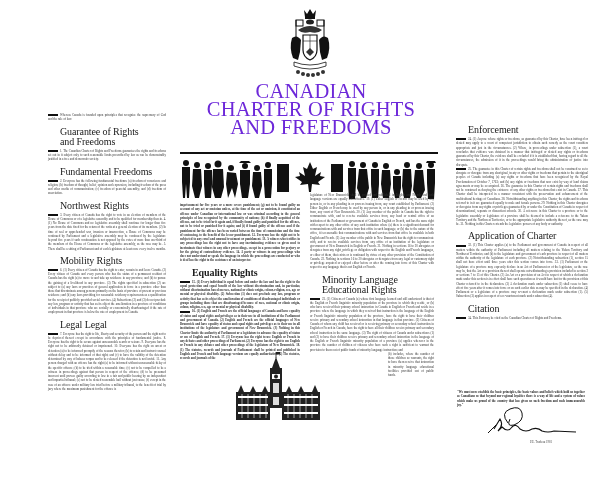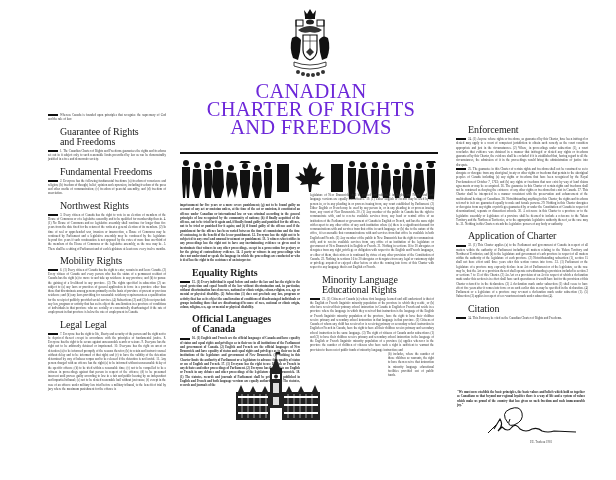--- a/index.html
+++ b/index.html
@@ -174,24 +174,20 @@
   <div class="h big">Legal Legal</div>
   <p class="p"><span class="bar"></span><span>7. Everyone has the right to life, liberty and security of the person and the right not to be deprived thereof except in accordance with the principles of fundamental justice. 8. Everyone has the right to be secure against unreasonable search or seizure. 9. Everyone has the right not to be arbitrarily detained or imprisoned. 10. Everyone has the right on arrest or detention (a) to be informed promptly of the reasons therefor; (b) to retain and instruct counsel without delay and to be informed of that right; and (c) to have the validity of the detention determined by way of habeas corpus and to be released if the detention is not lawful. 11. Any person charged with an offence has the right (a) to be informed without unreasonable delay of the specific offence; (b) to be tried within a reasonable time; (c) not to be compelled to be a witness in proceedings against that person in respect of the offence; (d) to be presumed innocent until proven guilty according to law in a fair and public hearing by an independent and impartial tribunal; (e) not to be denied reasonable bail without just cause; (f) except in the case of an offence under military law tried before a military tribunal, to the benefit of trial by jury where the maximum punishment for the offence is</span></p>
 </div>
 
 <div class="col col-mid1">
   <p class="p">imprisonment for five years or a more severe punishment; (g) not to be found guilty on account of any act or omission unless, at the time of the act or omission, it constituted an offence under Canadian or international law or was criminal according to the general principles of law recognized by the community of nations; (h) if finally acquitted of the offence, not to be tried for it again and, if finally found guilty and punished for the offence, not to be tried or punished for it again; and (i) if found guilty of the offence and if the punishment for the offence has been varied between the time of commission and the time of sentencing, to the benefit of the lesser punishment. 12. Everyone has the right not to be subjected to any cruel and unusual treatment or punishment. 13. A witness who testifies in any proceedings has the right not to have any incriminating evidence so given used to incriminate that witness in any other proceedings, except in a prosecution for perjury or for the giving of contradictory evidence. 14. A party or witness in any proceedings who does not understand or speak the language in which the proceedings are conducted or who is deaf has the right to the assistance of an interpreter.</p>
 
   <div class="h big">Equality Rights</div>
   <p class="p"><span class="bar"></span><span>15. (1) Every individual is equal before and under the law and has the right to the equal protection and equal benefit of the law without discrimination and, in particular, without discrimination based on race, national or ethnic origin, colour, religion, sex, age or mental or physical disability. (2) Subsection (1) does not preclude any law, program or activity that has as its object the amelioration of conditions of disadvantaged individuals or groups including those that are disadvantaged because of race, national or ethnic origin, colour, religion, sex, age or mental or physical disability.</span></p>
 
-  <div class="h big">
-    <div>Official Languages</div>
-    <div>of Canada</div>
-  </div>
   <p class="p"><span class="bar"></span><span>16. (1) English and French are the official languages of Canada and have equality of status and equal rights and privileges as to their use in all institutions of the Parliament and government of Canada. (2) English and French are the official languages of New Brunswick and have equality of status and equal rights and privileges as to their use in all institutions of the legislature and government of New Brunswick. (3) Nothing in this Charter limits the authority of Parliament or a legislature to advance the equality of status or use of English and French. 17. (1) Everyone has the right to use English or French in any debates and other proceedings of Parliament. (2) Everyone has the right to use English or French in any debates and other proceedings of the legislature of New Brunswick. 18. (1) The statutes, records and journals of Parliament shall be printed and published in English and French and both language versions are equally authoritative. (2) The statutes, records and journals of the</span></p>
 </div>
 
 <svg class="building" viewBox="0 0 84 70">
   <g fill="#222">
 
     <line x1="40" y1="0" x2="40" y2="6" stroke="#111" stroke-width="0.8"></line>
     <rect x="40" y="0" width="4" height="2.5"></rect>
 
     <path d="M36 16 L40 5 L44 16 Z"></path>

